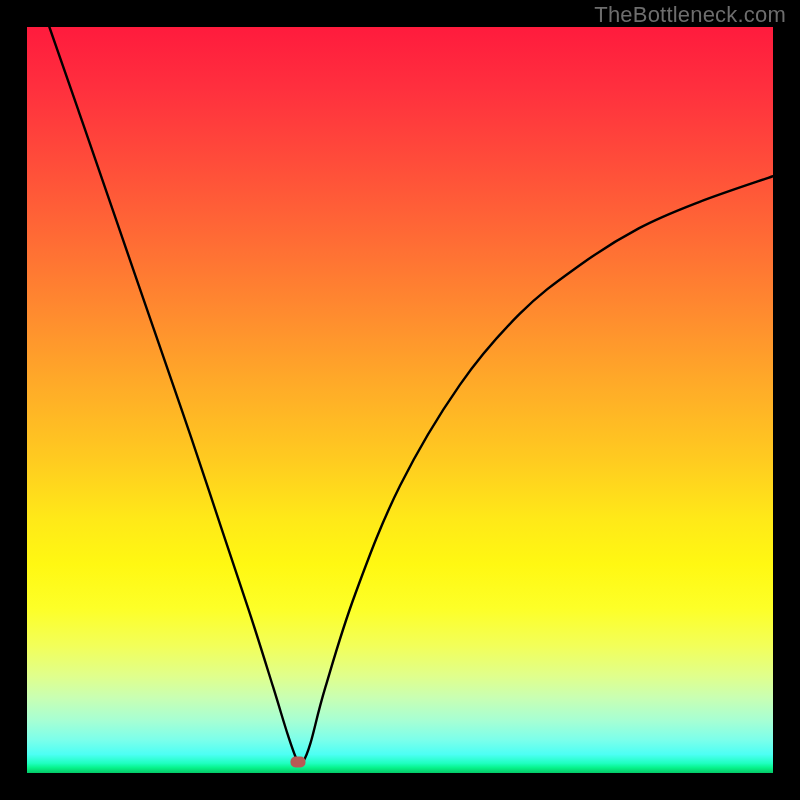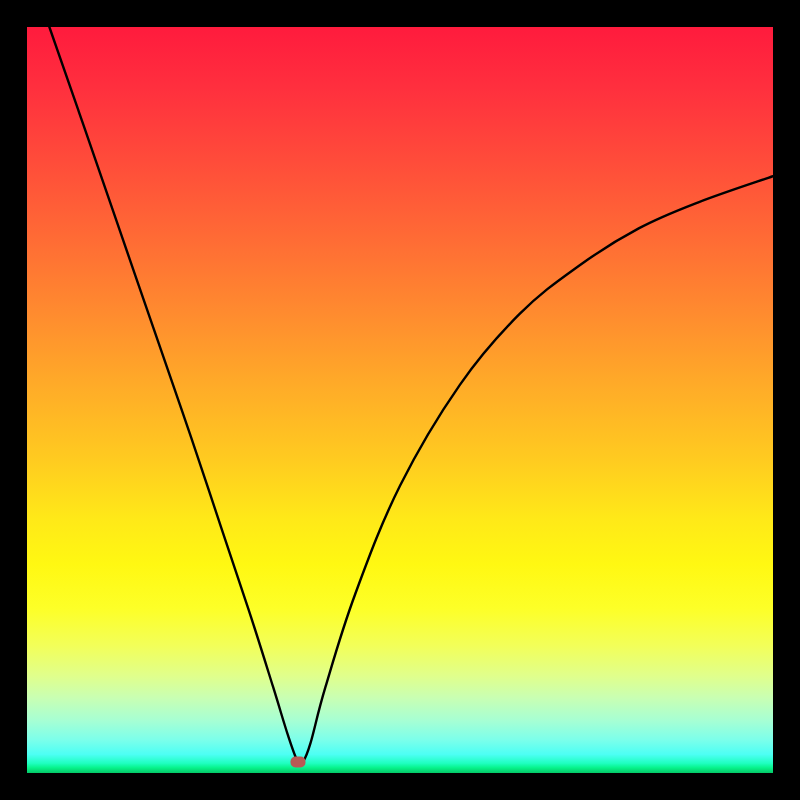--- a/index.html
+++ b/index.html
@@ -74,20 +74,21 @@
     height: 11px;
     background: #b95a55;
     border-radius: 5px;
     transform: translate(-50%, -50%);
   }
 </style>
 </head>
 <body>
 
 <div class="frame">
+  <div class="watermark">TheBottleneck.com</div>
 
   <div class="plot">
     <div class="gradient"></div>
     <svg class="curve" viewBox="0 0 746 746" preserveAspectRatio="none">
       <path id="curve-path" fill="none" stroke="#000" stroke-width="2.4" stroke-linejoin="round" stroke-linecap="round" d="M 22.38 0.00 C 27.75 15.44, 40.13 50.88, 52.22 85.79 C 64.31 120.70, 76.09 155.02, 89.52 193.96 C 102.95 232.90, 113.39 263.19, 126.82 302.13 C 140.25 341.07, 152.03 374.72, 164.12 410.30 C 176.21 445.88, 183.22 467.59, 193.96 499.82 C 204.70 532.05, 214.40 560.47, 223.80 589.34 C 233.20 618.21, 239.47 638.73, 246.18 660.21 C 252.89 681.69, 256.67 695.27, 261.10 708.70 C 265.53 722.13, 268.11 730.11, 270.80 734.81 C 273.48 739.51, 273.74 738.17, 276.02 734.81 C 278.30 731.45, 279.45 729.59, 283.48 716.16 C 287.51 702.73, 290.34 687.07, 298.40 660.21 C 306.46 633.35, 314.81 603.22, 328.24 566.96 C 341.67 530.70, 354.20 496.39, 373.00 458.79 C 391.80 421.19, 411.20 388.96, 432.68 358.08 C 454.16 327.20, 470.88 308.69, 492.36 287.21 C 513.84 265.73, 530.56 254.16, 552.04 238.72 C 573.52 223.28, 590.24 212.83, 611.72 201.42 C 633.20 190.01, 647.23 184.71, 671.40 175.31 C 695.57 165.91, 732.57 153.90, 746.00 149.20"></path>
     </svg>
     <div id="min-marker" class="min-marker" style="left: 270.798px; top: 734.81px;"></div>
   </div>
 </div>
 

